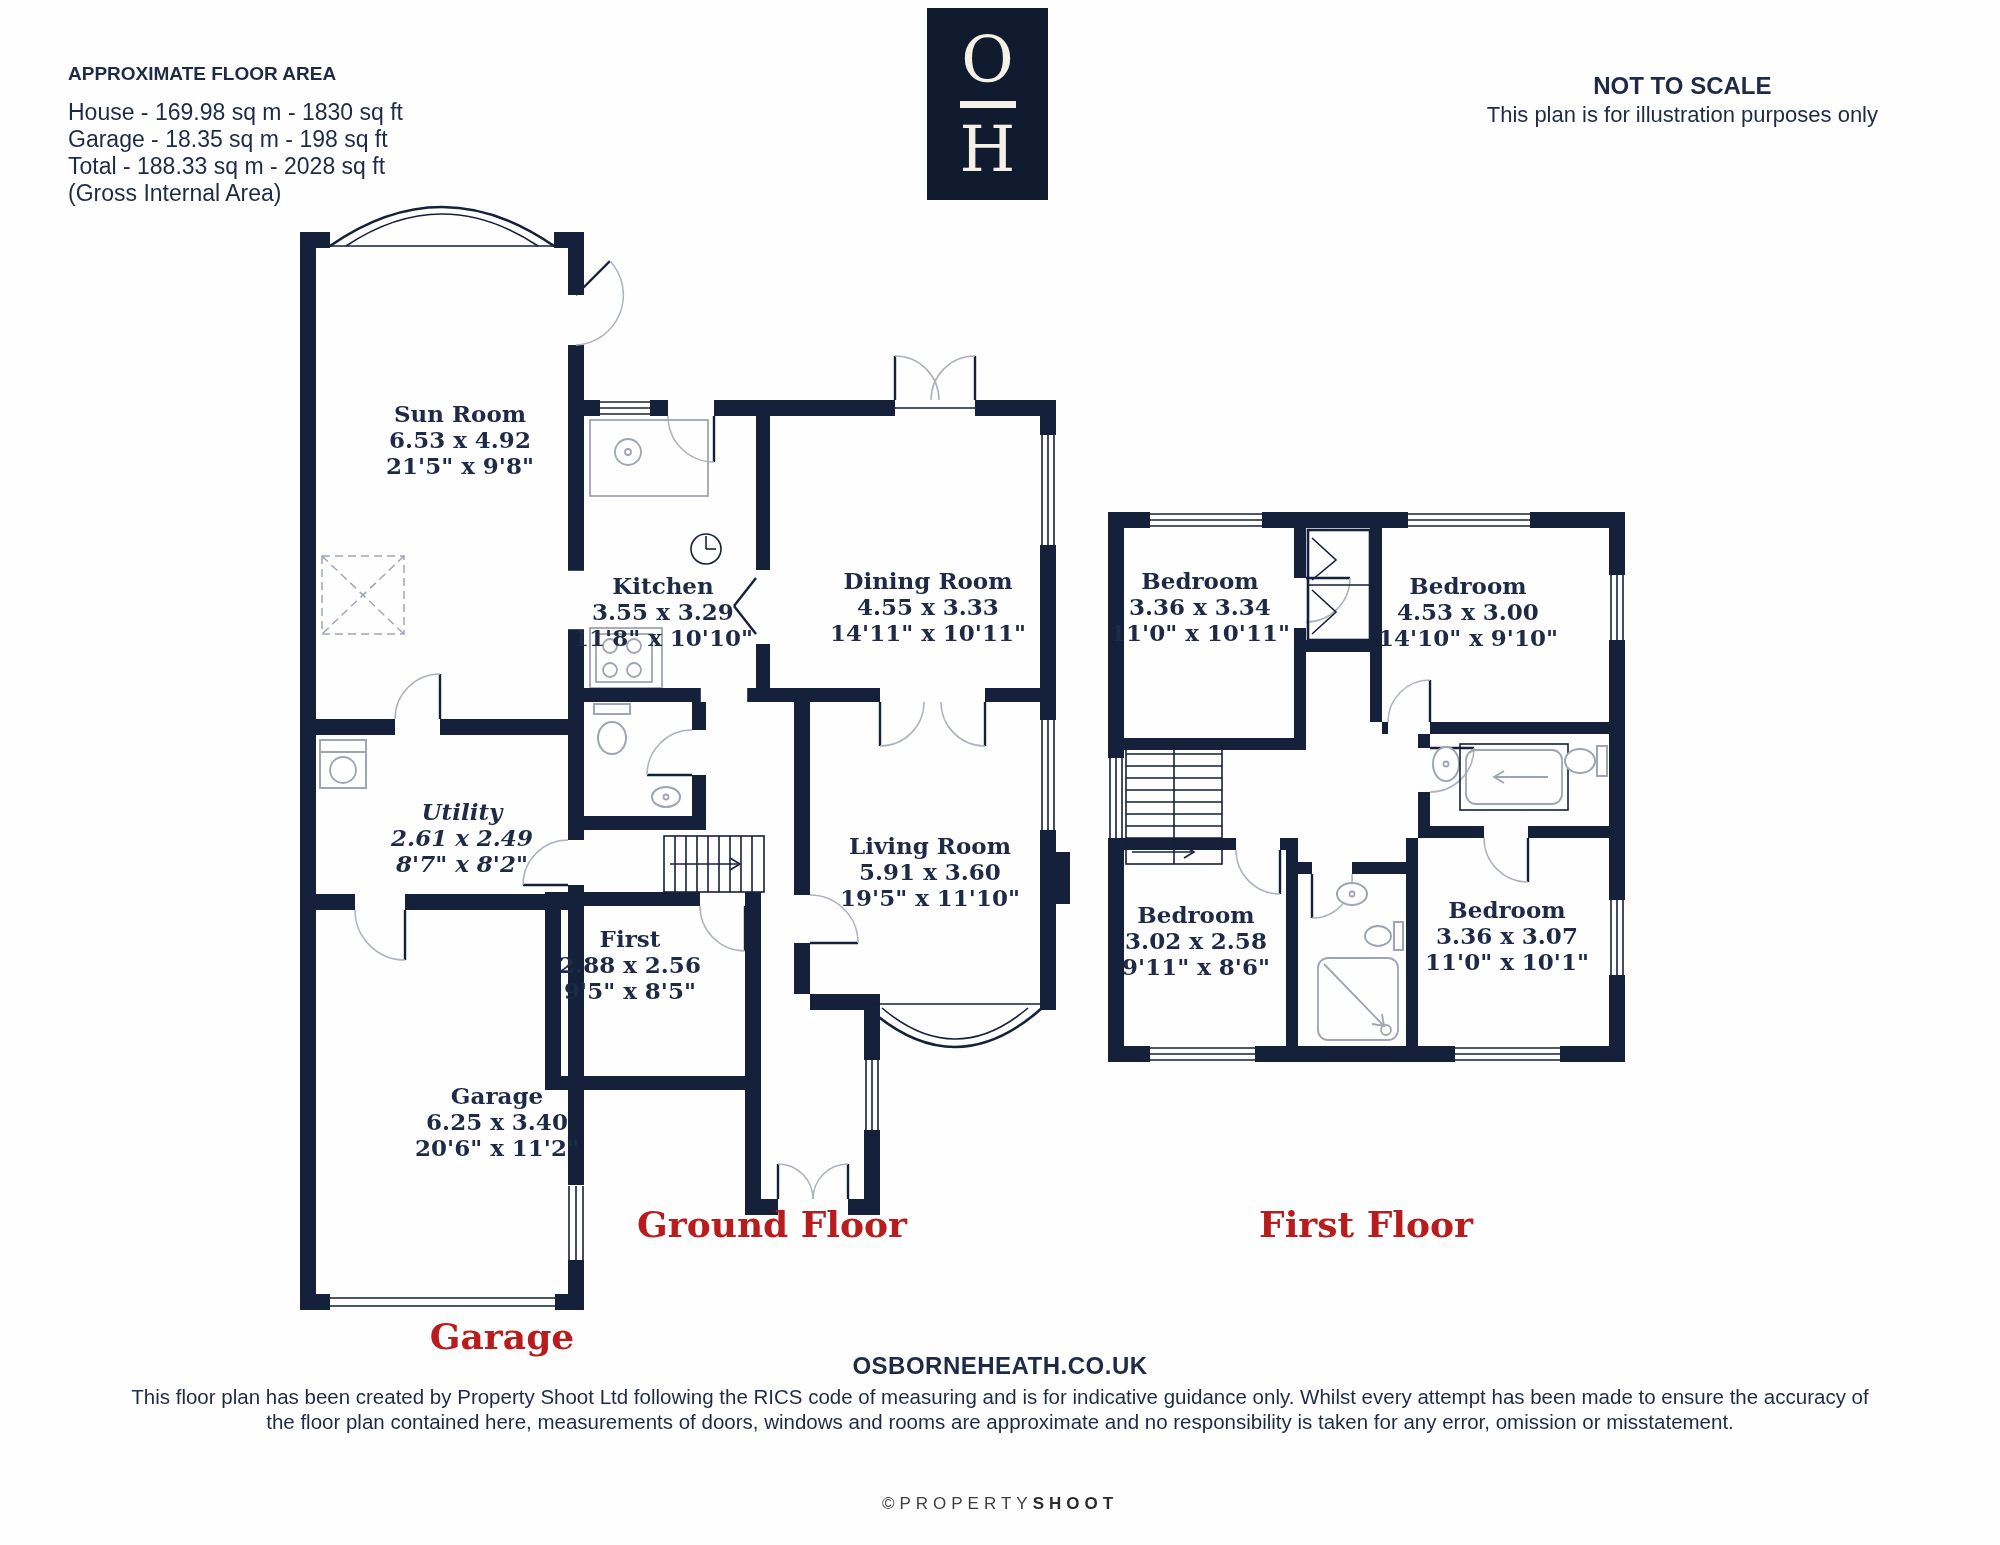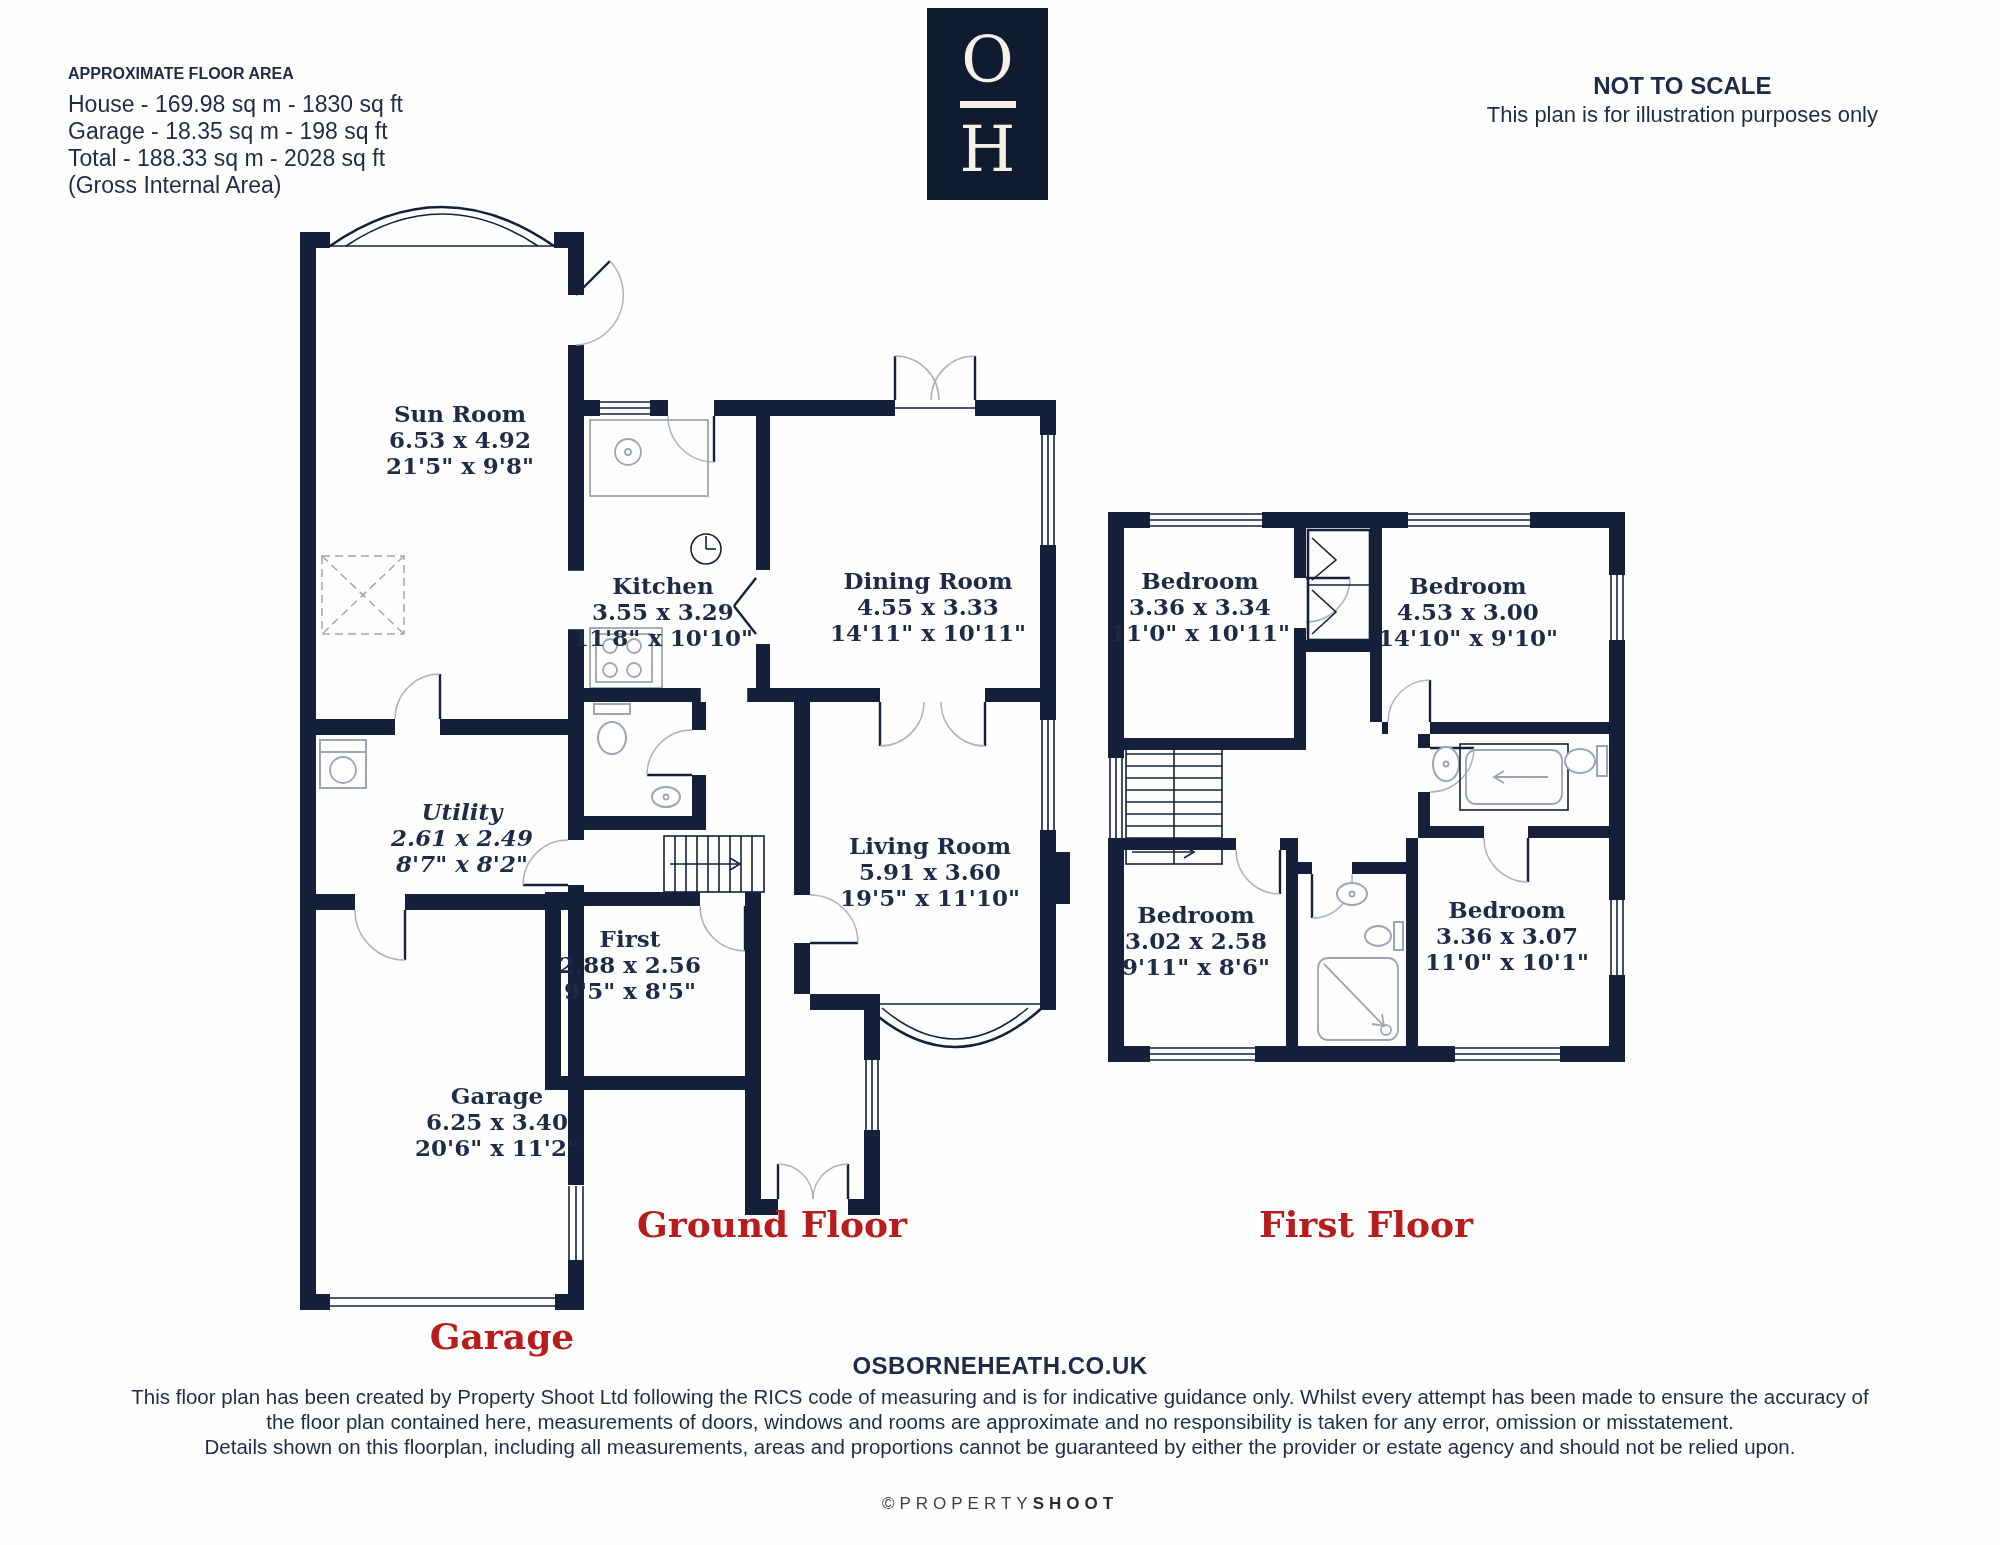--- a/index.html
+++ b/index.html
@@ -1,21 +1,21 @@
 <!DOCTYPE html>
 <html><head>
 <meta charset="utf-8">
 <style>
   html,body{margin:0;padding:0;background:#ffffff;}
   .page{position:relative;width:2000px;height:1545px;background:#fefefe;overflow:hidden;
         font-family:"Liberation Sans",sans-serif;color:#1E2A46;}
 
   
   .area-info{position:absolute;left:68px;top:60px;font:400 23px/27px "Liberation Sans",sans-serif;}
-  .area-info .ttl{font-weight:700;font-size:16px;margin-bottom:4px;}
+  .area-info .ttl{font-weight:700;font-size:19px;margin-bottom:12px;}
   .logo{position:absolute;left:927px;top:8px;width:121px;height:192px;background:#101B30;
         display:flex;flex-direction:column;align-items:center;justify-content:center;gap:9px;
         color:#F5F1E6;}
   .logo .letter{font:400 64px/1 "DejaVu Serif",serif;}
   .logo .bar{width:56px;height:7px;background:#F5F1E6;}
   .scale-note{position:absolute;right:122px;top:72px;text-align:center;}
   .scale-note .ttl{font:700 24px/28px "Liberation Sans",sans-serif;}
   .scale-note .sub{font:400 22px/30px "Liberation Sans",sans-serif;}
 
   
@@ -465,19 +465,18 @@
   </div>
 
   <div class="floor-title" style="left:772px;top:1224px;">Ground Floor</div>
   <div class="floor-title" style="left:1366px;top:1224px;">First Floor</div>
   <div class="floor-title" style="left:502px;top:1336px;">Garage</div>
 
   <div class="website">OSBORNEHEATH.CO.UK</div>
   <div class="disclaimer">
     <div>This floor plan has been created by Property Shoot Ltd following the RICS code of measuring and is for indicative guidance only. Whilst every attempt has been made to ensure the accuracy of</div>
     <div>the floor plan contained here, measurements of doors, windows and rooms are approximate and no responsibility is taken for any error, omission or misstatement.</div>
-    <div>Details shown on this floorplan, including all measurements, areas and proportions cannot be guaranteed by either the provider or estate agency and should not be relied upon.</div>
   </div>
   <div class="credit">
     <span>©PROPERTY</span><span class="bold">SHOOT</span>
   </div>
 
 </div>
 
 </body></html>

